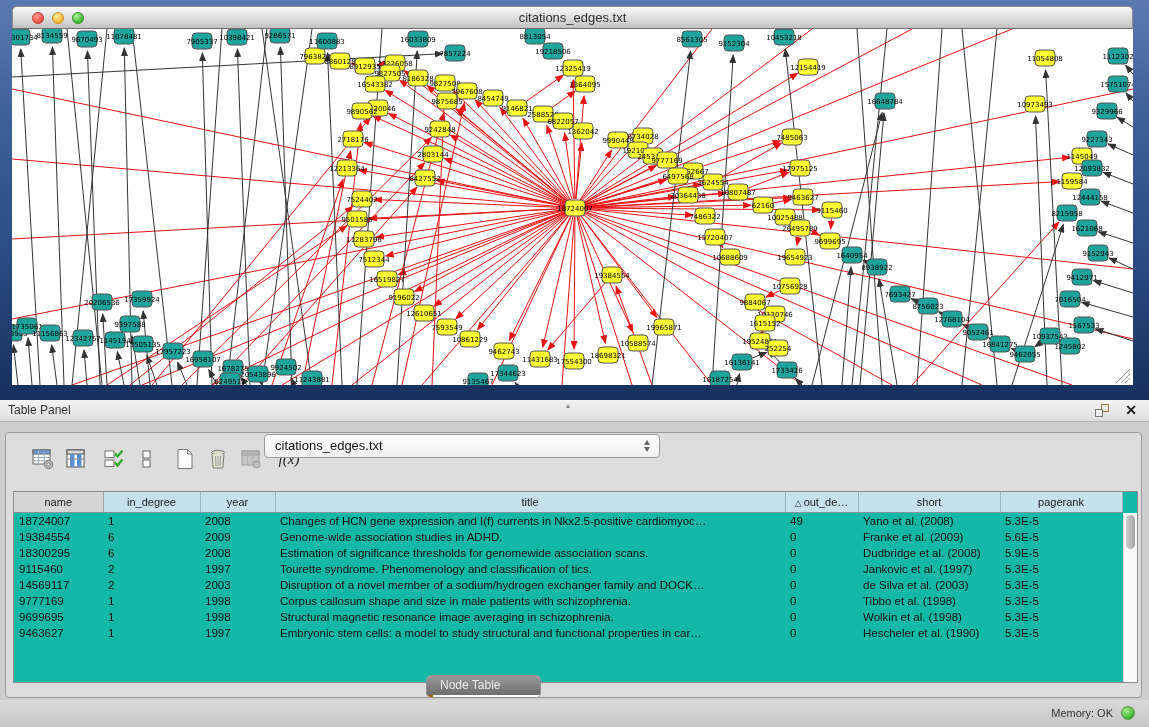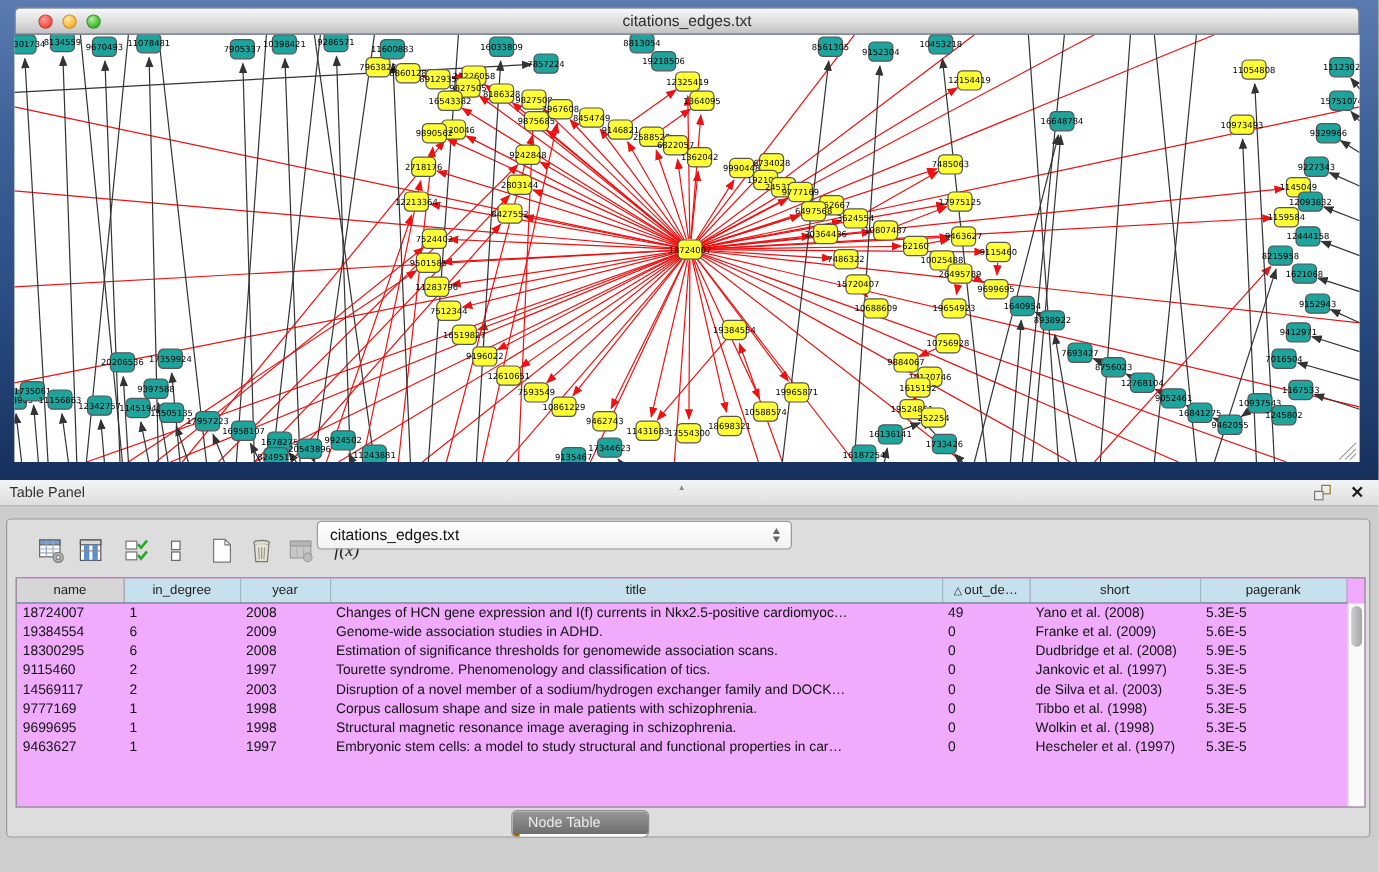--- a/index.html
+++ b/index.html
@@ -40,21 +40,21 @@
   .tb-btn.gap{margin-right:12px;}
   .fx{font-family:"Liberation Serif",serif;font-style:italic;font-size:15px;color:#222;white-space:nowrap;}
   .select{position:absolute;left:258px;top:1px;width:396px;height:24px;background:linear-gradient(#ffffff,#f1f1f1);
     border:1px solid #9a9a9a;border-radius:4px;box-sizing:border-box;}
   .select .val{position:absolute;left:10px;top:0;font-size:13px;color:#111;line-height:22px;}
   .spin{position:absolute;right:7px;top:4px;width:9px;height:14px;}
   .spin .up{position:absolute;left:1px;top:1px;width:0;height:0;border-left:3.5px solid transparent;border-right:3.5px solid transparent;border-bottom:5px solid #666;}
   .spin .dn{position:absolute;left:1px;bottom:1px;width:0;height:0;border-left:3.5px solid transparent;border-right:3.5px solid transparent;border-top:5px solid #666;}
 
   
-  .tablewrap{position:absolute;left:7px;top:48px;width:1123px;height:190px;background:#f0abfc;
+  .tablewrap{position:absolute;left:7px;top:58px;width:1123px;height:190px;background:#14b8a6;
     border:1px solid #8a8a8a;box-sizing:content-box;overflow:hidden;}
   table.data{table-layout:fixed;width:1108px;border-collapse:collapse;}
   table.data th{height:20px;background:#c6e0ec;border-right:1px solid #9cb6c2;border-bottom:1px solid #7d96a2;
     font-size:11px;font-weight:normal;color:#222;padding:0;overflow:hidden;white-space:nowrap;}
   table.data th.graycol{background:#d6d6d6;border-right:1px solid #a3a3a3;}
   table.data td{height:16px;font-size:11.5px;color:#111;padding:0 2px 0 5px;white-space:nowrap;overflow:hidden;}
   .sortmark{font-size:9px;margin-right:2px;color:#234;}
   .vscroll{position:absolute;right:0;top:21px;bottom:0;width:14px;background:#fafafa;border-left:1px solid #d5d5d5;box-sizing:border-box;}
   .vthumb{position:absolute;left:2px;top:2px;width:9px;height:34px;border-radius:5px;
     background:linear-gradient(90deg,#cdcdcd,#a5a5a5);}
@@ -989,32 +989,36 @@
                 <td>0</td>
                 <td>Wolkin et al. (1998)</td>
                 <td>5.3E-5</td>
               </tr>
               <tr>
                 <td>9463627</td>
                 <td>1</td>
                 <td>1997</td>
                 <td>Embryonic stem cells: a model to study structural and functional properties in car…</td>
                 <td>0</td>
-                <td>Hescheler et al. (1997)</td>
+                <td>Hescheler et al. (1990)</td>
                 <td>5.3E-5</td>
               </tr>
             </tbody>
         </table>
         <div class="vscroll">
           <div class="vthumb"></div>
         </div>
       </div>
 
       <div class="tabs" id="tabs">
           <span class="seg sel">Node Table</span>
           <span class="seg">Edge Table</span>
           <span class="seg">Network Table</span>
         </div>
     </div>
   </div>
 
+  <div class="statusbar">
+    <span class="mem-label">Memory: OK</span>
+    <span class="mem-dot"></span>
+  </div>
 
 </div>
 
 </body></html>

